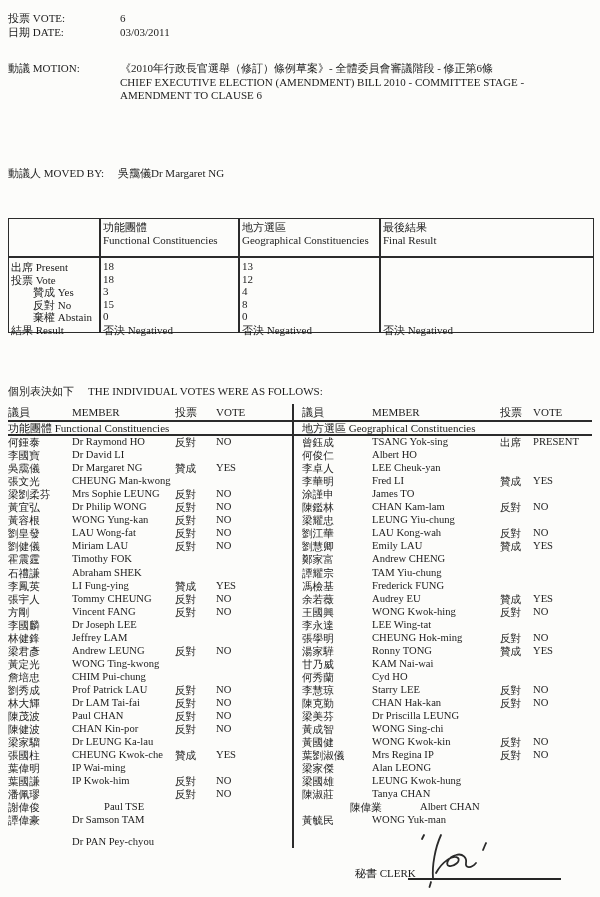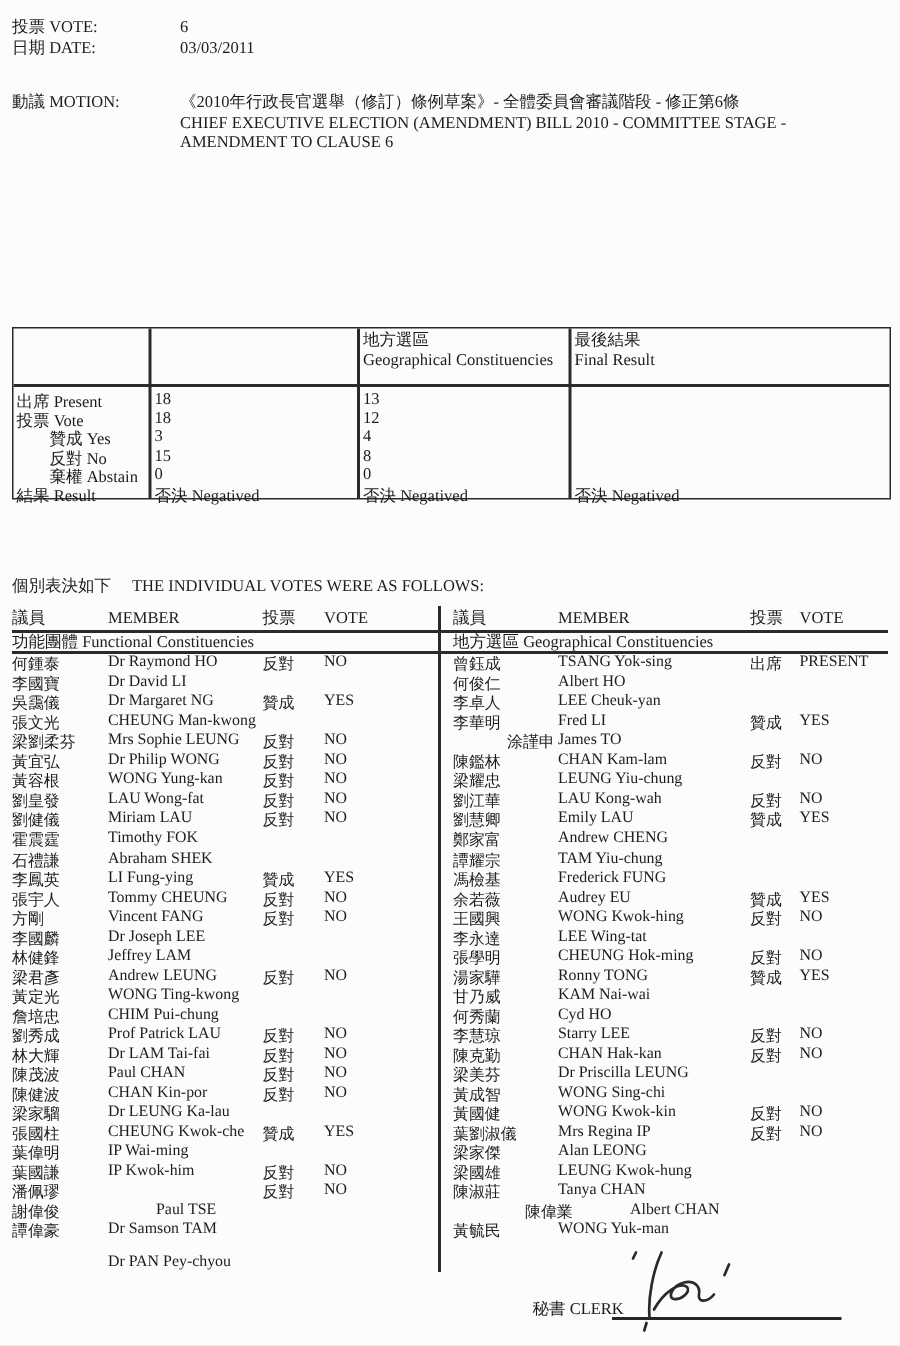--- a/index.html
+++ b/index.html
@@ -38,26 +38,33 @@
   </div>
   <div class="abs fs11" style="left:8px;top:25.5px;">
     <span class="kl">日期 DATE:</span><span>03/03/2011</span>
   </div>
 
   <div class="abs fs11" style="left:8px;top:62px;">動議 MOTION:</div>
   <div class="abs fs11" style="left:120px;top:62px;">《2010年行政長官選舉（修訂）條例草案》- 全體委員會審議階段 - 修正第6條</div>
   <div class="abs fs11" style="left:120px;top:75.5px;">CHIEF EXECUTIVE ELECTION (AMENDMENT) BILL 2010 - COMMITTEE STAGE -</div>
   <div class="abs fs11" style="left:120px;top:89px;">AMENDMENT TO CLAUSE 6</div>
 
+  <div class="abs fs11" style="left:8px;top:167px;">
+    <span class="kl-mb">動議人 MOVED BY:</span><span>吳靄儀Dr Margaret NG</span>
+  </div>
 
   <div class="sumtab">
     <div class="vl" style="left:90px;"></div>
     <div class="vl" style="left:229px;"></div>
     <div class="vl" style="left:370px;"></div>
     <div class="hl" style="top:37px;"></div>
+    <div class="shead" style="left:94px;top:2px;">
+      <div>功能團體</div>
+      <div>Functional Constituencies</div>
+    </div>
     <div class="shead" style="left:233px;top:2px;">
       <div>地方選區</div>
       <div>Geographical Constituencies</div>
     </div>
     <div class="shead" style="left:374px;top:2px;">
       <div>最後結果</div>
       <div>Final Result</div>
     </div>
     <div id="summary-rows">
         <div class="srow" style="top: 41px;">
@@ -288,21 +295,21 @@
         <span class="mc" style="left: 302px;">李卓人</span>
         <span class="mc" style="left: 372px;">LEE Cheuk-yan</span>
       </div>
       <div class="mrow" style="top: 475.15px;">
         <span class="mc" style="left: 302px;">李華明</span>
         <span class="mc" style="left: 372px;">Fred LI</span>
         <span class="mc" style="left: 500px;">贊成</span>
         <span class="mc" style="left: 533px;">YES</span>
       </div>
       <div class="mrow" style="top: 488.2px;">
-        <span class="mc" style="left: 302px; margin-left: 36px;">涂謹申</span>
+        <span class="mc" style="left: 302px;">涂謹申</span>
         <span class="mc" style="left: 372px;">James TO</span>
       </div>
       <div class="mrow" style="top: 501.25px;">
         <span class="mc" style="left: 302px;">陳鑑林</span>
         <span class="mc" style="left: 372px;">CHAN Kam-lam</span>
         <span class="mc" style="left: 500px;">反對</span>
         <span class="mc" style="left: 533px;">NO</span>
       </div>
       <div class="mrow" style="top: 514.3px;">
         <span class="mc" style="left: 302px;">梁耀忠</span>

